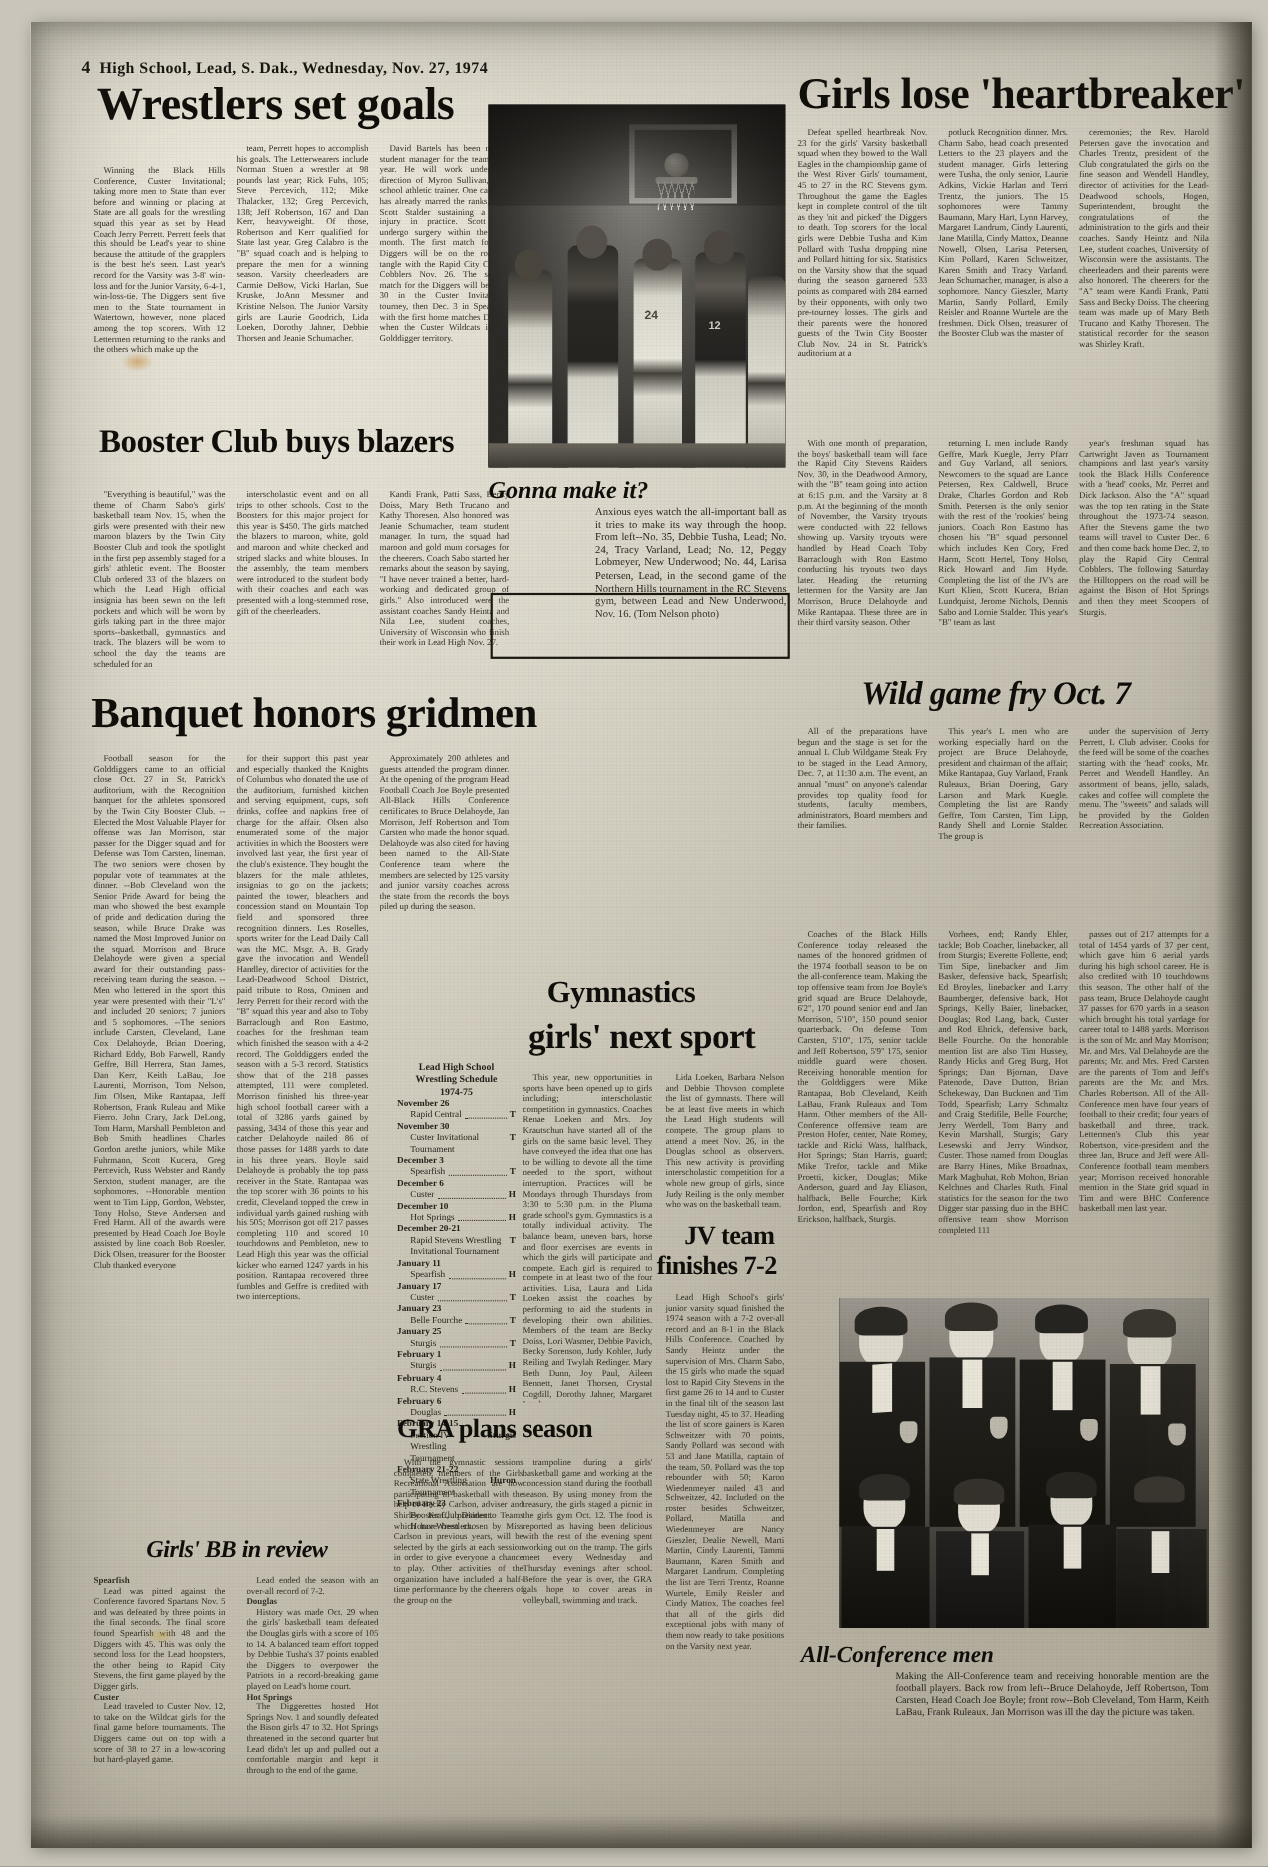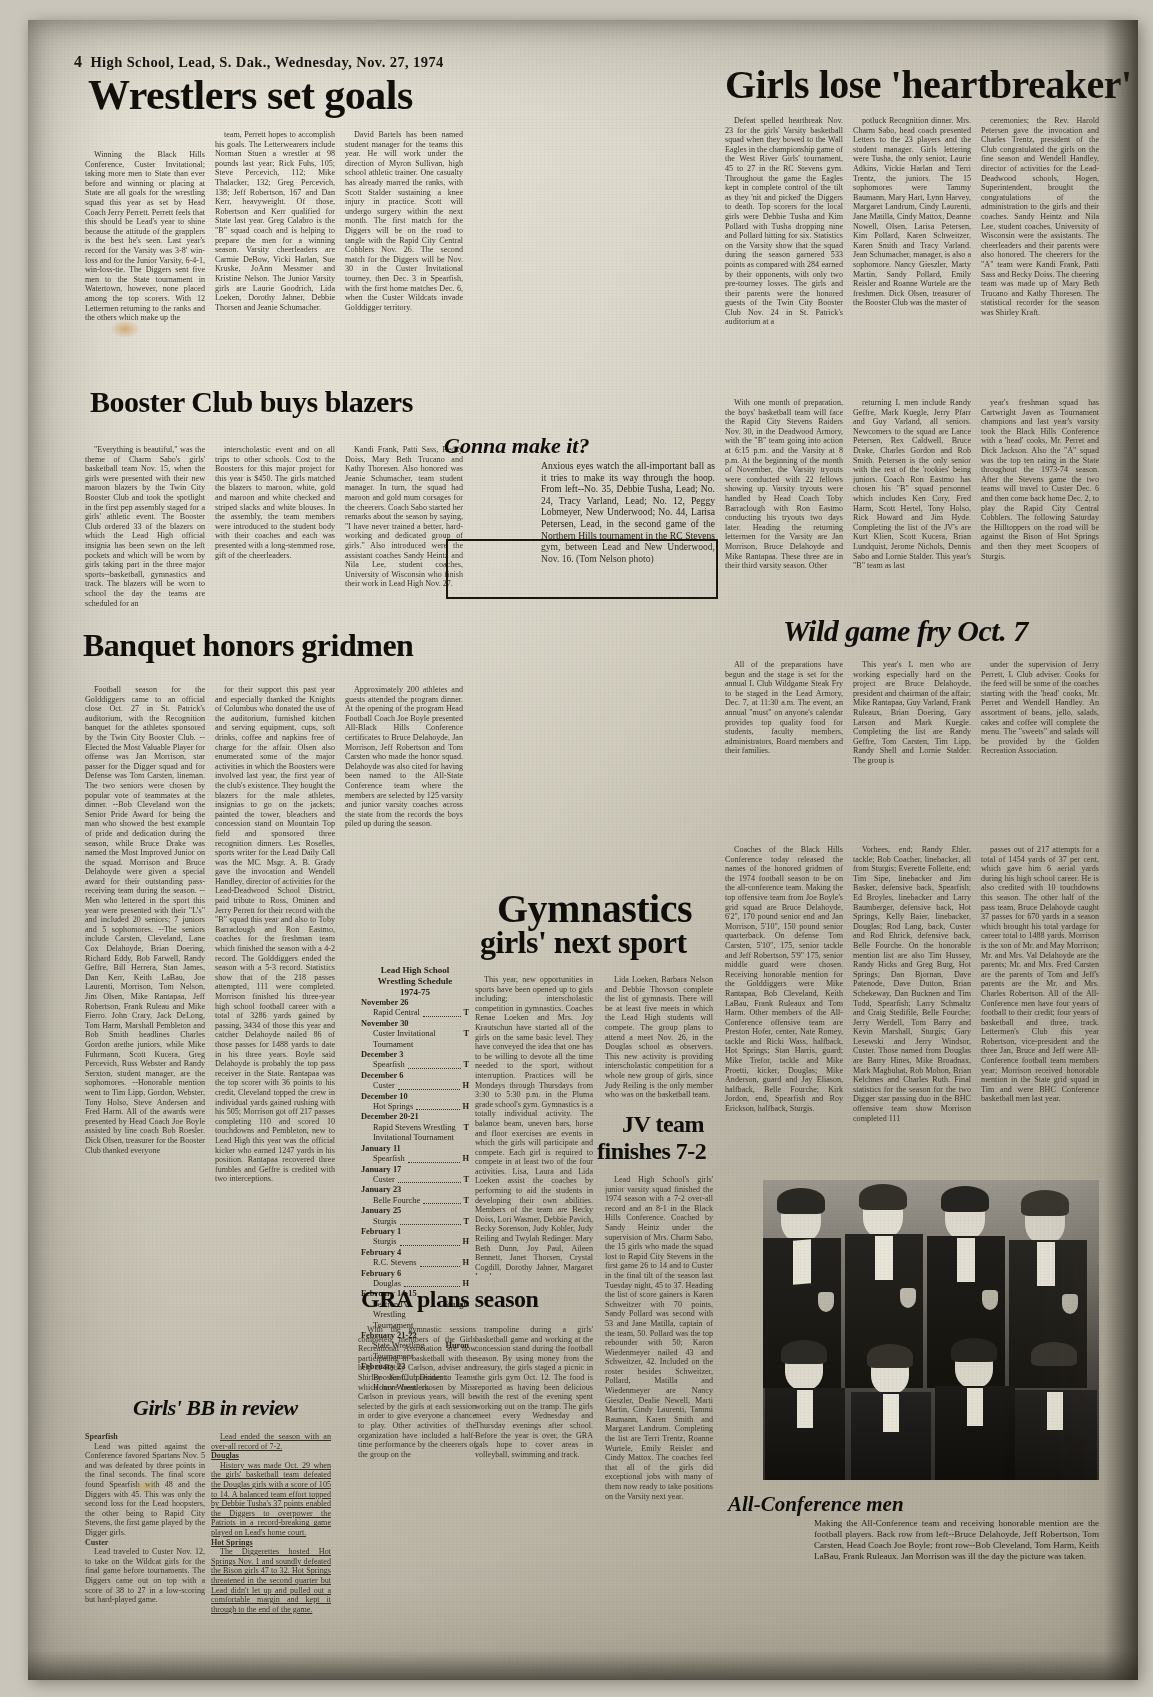--- a/index.html
+++ b/index.html
@@ -177,21 +177,21 @@
     <div class="col" style="left:57px; top:425px; width:120px; height:175px;">
       <p>"Everything is beautiful," was the theme of Charm Sabo's girls' basketball team Nov. 15, when the girls were presented with their new maroon blazers by the Twin City Booster Club and took the spotlight in the first pep assembly staged for a girls' athletic event. The Booster Club ordered 33 of the blazers on which the Lead High official insignia has been sewn on the left pockets and which will be worn by girls taking part in the three major sports--basketball, gymnastics and track. The blazers will be worn to school the day the teams are scheduled for an</p>
     </div>
     <div class="col" style="left:187px; top:425px; width:120px; height:175px;">
       <p>interscholastic event and on all trips to other schools. Cost to the Boosters for this major project for this year is $450. The girls matched the blazers to maroon, white, gold and maroon and white checked and striped slacks and white blouses. In the assembly, the team members were introduced to the student body with their coaches and each was presented with a long-stemmed rose, gift of the cheerleaders.</p>
     </div>
     <div class="col" style="left:317px; top:425px; width:118px; height:175px;">
       <p>Kandi Frank, Patti Sass, Becky Doiss, Mary Beth Trucano and Kathy Thoresen. Also honored was Jeanie Schumacher, team student manager. In turn, the squad had maroon and gold mum corsages for the cheerers. Coach Sabo started her remarks about the season by saying, "I have never trained a better, hard-working and dedicated group of girls." Also introduced were the assistant coaches Sandy Heintz and Nila Lee, student coaches, University of Wisconsin who finish their work in Lead High Nov. 27.</p>
     </div>
 
-    <div class="hl" style="left:55px; top:610px; font-size:32px;">Banquet honors gridmen</div>
+    <div class="hl" style="left:55px; top:610px; font-size:39px;">Banquet honors gridmen</div>
 
     <div class="col" style="left:57px; top:665px; width:120px; height:612px;">
       <p>Football season for the Golddiggers came to an official close Oct. 27 in St. Patrick's auditorium, with the Recognition banquet for the athletes sponsored by the Twin City Booster Club. --Elected the Most Valuable Player for offense was Jan Morrison, star passer for the Digger squad and for Defense was Tom Carsten, lineman. The two seniors were chosen by popular vote of teammates at the dinner. --Bob Cleveland won the Senior Pride Award for being the man who showed the best example of pride and dedication during the season, while Bruce Drake was named the Most Improved Junior on the squad. Morrison and Bruce Delahoyde were given a special award for their outstanding pass-receiving team during the season. --Men who lettered in the sport this year were presented with their "L's" and included 20 seniors; 7 juniors and 5 sophomores. --The seniors include Carsten, Cleveland, Lane Cox Delahoyde, Brian Doering, Richard Eddy, Bob Farwell, Randy Geffre, Bill Herrera, Stan James, Dan Kerr, Keith LaBau, Joe Laurenti, Morrison, Tom Nelson, Jim Olsen, Mike Rantapaa, Jeff Robertson, Frank Ruleau and Mike Fierro. John Crary, Jack DeLong, Tom Harm, Marshall Pembleton and Bob Smith headlines Charles Gordon arethe juniors, while Mike Fuhrmann, Scott Kucera, Greg Percevich, Russ Webster and Randy Serxton, student manager, are the sophomores. --Honorable mention went to Tim Lipp, Gordon, Webster, Tony Holso, Steve Andersen and Fred Harm. All of the awards were presented by Head Coach Joe Boyle assisted by line coach Bob Roesler. Dick Olsen, treasurer for the Booster Club thanked everyone</p>
     </div>
     <div class="col" style="left:187px; top:665px; width:120px; height:612px;">
       <p>for their support this past year and especially thanked the Knights of Columbus who donated the use of the auditorium, furnished kitchen and serving equipment, cups, soft drinks, coffee and napkins free of charge for the affair. Olsen also enumerated some of the major activities in which the Boosters were involved last year, the first year of the club's existence. They bought the blazers for the male athletes, insignias to go on the jackets; painted the tower, bleachers and concession stand on Mountain Top field and sponsored three recognition dinners. Les Roselles, sports writer for the Lead Daily Call was the MC. Msgr. A. B. Grady gave the invocation and Wendell Handley, director of activities for the Lead-Deadwood School District, paid tribute to Ross, Ominen and Jerry Perrett for their record with the "B" squad this year and also to Toby Barraclough and Ron Eastmo, coaches for the freshman team which finished the season with a 4-2 record. The Golddiggers ended the season with a 5-3 record. Statistics show that of the 218 passes attempted, 111 were completed. Morrison finished his three-year high school football career with a total of 3286 yards gained by passing, 3434 of those this year and catcher Delahoyde nailed 86 of those passes for 1488 yards to date in his three years. Boyle said Delahoyde is probably the top pass receiver in the State. Rantapaa was the top scorer with 36 points to his credit, Cleveland topped the crew in individual yards gained rushing with his 505; Morrison got off 217 passes completing 110 and scored 10 touchdowns and Pembleton, new to Lead High this year was the official kicker who earned 1247 yards in his position. Rantapaa recovered three fumbles and Geffre is credited with two interceptions.</p>
     </div>
     <div class="col" style="left:317px; top:665px; width:118px; height:195px;">
       <p>Approximately 200 athletes and guests attended the program dinner. At the opening of the program Head Football Coach Joe Boyle presented All-Black Hills Conference certificates to Bruce Delahoyde, Jan Morrison, Jeff Robertson and Tom Carsten who made the honor squad. Delahoyde was also cited for having been named to the All-State Conference team where the members are selected by 125 varsity and junior varsity coaches across the state from the records the boys piled up during the season.</p>
     </div>
@@ -299,51 +299,92 @@
     </div>
 
     <div class="hl ital" style="left:105px; top:1378px; font-size:22px;">Girls' BB in review</div>
 
     <div class="col" style="left:57px; top:1412px; width:120px; height:185px;">
       <p class="kicker">Spearfish</p>
       <p>Lead was pitted against the Conference favored Spartans Nov. 5 and was defeated by three points in the final seconds. The final score found Spearfish with 48 and the Diggers with 45. This was only the second loss for the Lead hoopsters, the other being to Rapid City Stevens, the first game played by the Digger girls.</p>
       <p class="kicker">Custer</p>
       <p>Lead traveled to Custer Nov. 12, to take on the Wildcat girls for the final game before tournaments. The Diggers came out on top with a score of 38 to 27 in a low-scoring but hard-played game.</p>
     </div>
-    <div class="col" style="left:183px; top:1412px; width:120px; height:185px;text-decoration:underline;">
+    <div class="col" style="left:196px; top:1412px; width:120px; height:185px;">
       <p>Lead ended the season with an over-all record of 7-2.</p>
       <p class="kicker">Douglas</p>
       <p>History was made Oct. 29 when the girls' basketball team defeated the Douglas girls with a score of 105 to 14. A balanced team effort topped by Debbie Tusha's 37 points enabled the Diggers to overpower the Patriots in a record-breaking game played on Lead's home court.</p>
       <p class="kicker">Hot Springs</p>
       <p>The Diggerettes hosted Hot Springs Nov. 1 and soundly defeated the Bison girls 47 to 32. Hot Springs threatened in the second quarter but Lead didn't let up and pulled out a comfortable margin and kept it through to the end of the game.</p>
     </div>
 
     <div class="hl" style="left:333px; top:1268px; font-size:24px;">GRA plans season</div>
 
     <div class="col" style="left:330px; top:1305px; width:118px; height:290px;">
       <p>With the gymnastic sessions completed, members of the Girls Recreational Association are now participating in basketball with the help of Becky Carlson, adviser and Shirley Kraft, president. Teams which have been chosen by Miss Carlson in previous years, will be selected by the girls at each session in order to give everyone a chance to play. Other activities of the organization have included a half-time performance by the cheerers of the group on the</p>
     </div>
     <div class="col" style="left:447px; top:1305px; width:118px; height:290px;">
       <p>trampoline during a girls' basketball game and working at the concession stand during the football season. By using money from the treasury, the girls staged a picnic in the girls gym Oct. 12. The food is reported as having been delicious with the rest of the evening spent working out on the tramp. The girls meet every Wednesday and Thursday evenings after school. Before the year is over, the GRA gals hope to cover areas in volleyball, swimming and track.</p>
     </div>
 
+    <div class="photo" style="left:416px; top:75px; width:270px; height:330px;">
+      <div class="ph-inner" style="background:
+        radial-gradient(ellipse at 50% 18%, #8c8a84 0%, #55534e 38%, #2b2a27 75%),
+        linear-gradient(180deg,#4a4844 0%, #302f2c 55%, #1b1a18 100%);"></div>
+
+      <div style="position:absolute; left:128px; top:18px; width:88px; height:62px; border:5px solid #d8d5cc; background:rgba(225,222,212,.12);"></div>
+      <div style="position:absolute; left:152px; top:66px; width:38px; height:6px; background:#c9c6bc; border-radius:2px;"></div>
+      <div style="position:absolute; left:154px; top:70px; width:33px; height:26px;
+                  background:repeating-linear-gradient(105deg, rgba(222,220,210,.85) 0 1px, rgba(0,0,0,0) 1px 6px),
+                             repeating-linear-gradient(75deg, rgba(222,220,210,.85) 0 1px, rgba(0,0,0,0) 1px 6px);"></div>
+
+      <div style="position:absolute; left:160px; top:44px; width:22px; height:22px; border-radius:50%;
+                  background:radial-gradient(circle at 35% 30%, #f0ede3, #a49f92 70%, #5f5b51);"></div>
+
+      <div style="position:absolute; left:0; top:0; width:100%; height:92px;
+                  background:linear-gradient(180deg, rgba(18,17,15,.88), rgba(18,17,15,.25));"></div>
+
+      <div style="position:absolute; left:18px; top:150px; width:40px; height:180px;
+                  background:linear-gradient(180deg,#3a3833 0%, #6e6a61 20%, #cfccc2 30%, #dedbd1 52%, #3e3c37 58%, #e4e1d7 70%, #c7c4ba 100%); border-radius:8px 8px 0 0;"></div>
+      <div style="position:absolute; left:24px; top:132px; width:26px; height:28px; border-radius:50%; background:#4a463e;"></div>
+
+      <div style="position:absolute; left:72px; top:128px; width:46px; height:202px;
+                  background:linear-gradient(180deg,#2f2d29 0%, #4c4942 18%, #2a2824 26%, #252320 52%, #d3d0c6 60%, #e3e0d6 100%); border-radius:8px 8px 0 0;"></div>
+      <div style="position:absolute; left:80px; top:110px; width:28px; height:30px; border-radius:50%; background:#55504a;"></div>
+
+      <div style="position:absolute; left:132px; top:140px; width:44px; height:190px;
+                  background:linear-gradient(180deg,#413e38 0%, #d9d6cc 18%, #e6e3d9 48%, #44413b 55%, #dcd9cf 66%, #b9b6ac 100%); border-radius:8px 8px 0 0;"></div>
+      <div style="position:absolute; left:140px; top:122px; width:27px; height:29px; border-radius:50%; background:#4f4a43;"></div>
+
+      <div style="position:absolute; left:188px; top:134px; width:46px; height:196px;
+                  background:linear-gradient(180deg,#35332e 0%, #5e5a53 16%, #2b2925 30%, #242220 50%, #cfccc2 58%, #dfdcd2 100%); border-radius:8px 8px 0 0;"></div>
+      <div style="position:absolute; left:196px; top:115px; width:28px; height:30px; border-radius:50%; background:#4b463f;"></div>
+
+      <div style="position:absolute; left:236px; top:156px; width:34px; height:174px;
+                  background:linear-gradient(180deg,#3b3833 0%, #cdcac0 22%, #dad7cd 50%, #403d38 56%, #d5d2c8 68%, #b5b2a8 100%); border-radius:8px 8px 0 0;"></div>
+
+      <div style="position:absolute; left:0; bottom:0; width:100%; height:22px; background:linear-gradient(180deg,#6a665c,#3d3a34);"></div>
+
+      <div style="position:absolute; left:142px; top:186px; font-family:'Liberation Sans',sans-serif; font-size:11px; color:#4a463f; font-weight:bold;">24</div>
+      <div style="position:absolute; left:200px; top:196px; font-family:'Liberation Sans',sans-serif; font-size:10px; color:#cfccc2; font-weight:bold;">12</div>
+    </div>
 
     <div class="capthead" style="left:416px; top:413px; font-size:22px;">Gonna make it?</div>
     <div class="cap" style="left:513px; top:440px; width:174px;">Anxious eyes watch the all-important ball as it tries to make its way through the hoop.  From left--No. 35, Debbie Tusha, Lead; No. 24, Tracy Varland, Lead; No. 12, Peggy Lobmeyer, New Underwood; No. 44, Larisa Petersen, Lead, in the second game of the Northern Hills tournament in the RC Stevens gym, between Lead and New Underwood, Nov. 16.  (Tom Nelson photo)</div>
 
     <div class="beatbox" style="left:418px; top:519px; width:268px; height:56px;">
       <div class="bt"></div>
       <div class="bb"></div>
     </div>
 
     <div class="col" style="left:417px; top:583px; width:268px; height:272px; font-size:8.6px; line-height:10.2px;">
       <p></p>
     </div>
 
-    <div class="hl" style="left:469px; top:870px; font-size:40px;">Gymnastics</div>
+    <div class="hl" style="left:469px; top:870px; font-size:28px;">Gymnastics</div>
     <div class="hl" style="left:452px; top:907px; font-size:32px;">girls' next sport</div>
 
     <div class="col" style="left:447px; top:955px; width:118px; height:300px;">
       <p>This year, new opportunities in sports have been opened up to girls including; interscholastic competition in gymnastics. Coaches Renae Loeken and Mrs. Joy Krautschun have started all of the girls on the same basic level. They have conveyed the idea that one has to be willing to devote all the time needed to the sport, without interruption. Practices will be Mondays through Thursdays from 3:30 to 5:30 p.m. in the Pluma grade school's gym. Gymnastics is a totally individual activity. The balance beam, uneven bars, horse and floor exercises are events in which the girls will participate and compete. Each girl is required to compete in at least two of the four activities. Lisa, Laura and Lida Loeken assist the coaches by performing to aid the students in developing their own abilities. Members of the team are Becky Doiss, Lori Wasmer, Debbie Pavich, Becky Sorenson, Judy Kohler, Judy Reiling and Twylah Redinger. Mary Beth Dunn, Joy Paul, Aileen Bennett, Janet Thorsen, Crystal Cogdill, Dorothy Jahner, Margaret Landrum,</p>
     </div>
     <div class="col" style="left:577px; top:955px; width:108px; height:125px;">
       <p>Lida Loeken, Barbara Nelson and Debbie Thovson complete the list of gymnasts. There will be at least five meets in which the Lead High students will compete. The group plans to attend a meet Nov. 26, in the Douglas school as observers. This new activity is providing interscholastic competition for a whole new group of girls, since Judy Reiling is the only member who was on the basketball team.</p>
     </div>
 
     <div class="hl" style="left:594px; top:1093px; font-size:24px;">JV team</div>

